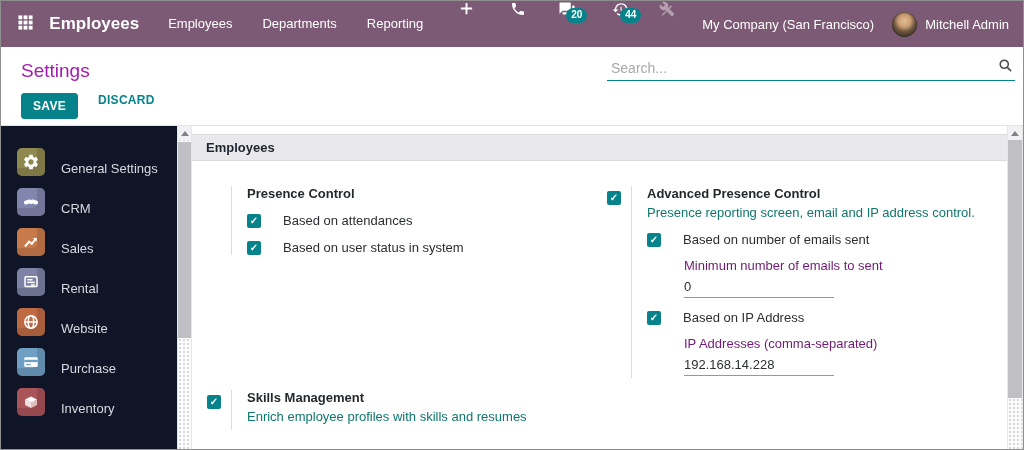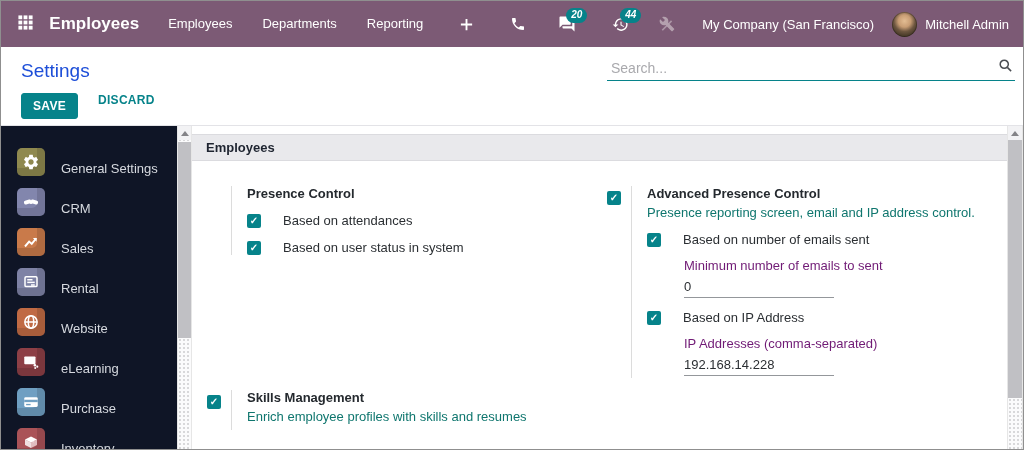--- a/index.html
+++ b/index.html
@@ -9,33 +9,33 @@
   }
   *{box-sizing:border-box;}
   body{margin:0;background:#555;font-family:"Liberation Sans",sans-serif;}
   .screen{width:1024px;height:450px;background:#fff;border:1px solid #8f8f8f;overflow:hidden;display:flex;flex-direction:column;}
 
   
   .navbar{flex:0 0 46px;background:var(--navbar-bg);display:flex;align-items:center;color:#fff;}
   .apps-btn{width:50px;height:46px;display:flex;align-items:center;justify-content:center;cursor:pointer;}
   .app-name{font-size:17px;font-weight:bold;margin-right:14px;white-space:nowrap;}
   .nav-item{font-size:13px;padding:0 15px;line-height:46px;cursor:pointer;white-space:nowrap;}
-  .nav-icon-btn{position:relative;height:46px;display:flex;align-items:center;padding:0 13px;cursor:pointer;font-style:italic;}
+  .nav-icon-btn{position:relative;height:46px;display:flex;align-items:flex-start;padding:0 13px;cursor:pointer;}
   .nav-icon-btn svg{display:block;}
   .badge{position:absolute;top:7px;left:21px;background:var(--accent);color:#fff;font-size:10px;font-weight:bold;line-height:1;padding:2px 5px 3px;border-radius:8px;}
   .company{font-size:13px;margin:0 18px 0 14px;white-space:nowrap;cursor:pointer;}
   .user{margin-left:auto;display:flex;align-items:center;gap:8px;padding-right:14px;cursor:pointer;}
   .user-name{font-size:13px;white-space:nowrap;}
   .avatar{width:25px;height:25px;border-radius:50%;flex:0 0 25px;
     background:radial-gradient(circle at 50% 36%, #e3bd93 0%, #c89d74 30%, #6d5640 52%, #453827 75%, #2d2820 100%);
     box-shadow:inset 0 0 0 1px rgba(0,0,0,.25);}
 
   
   .control-panel{flex:0 0 79px;position:relative;border-bottom:1px solid #e3e3e7;background:#fff;}
-  .cp-title{font-size:19px;color:#1d4ed8;padding:13px 0 0 20px;}
+  .cp-title{font-size:19px;color:#a21caf;padding:13px 0 0 20px;}
   .cp-buttons{display:flex;align-items:flex-start;gap:20px;padding:11px 0 0 20px;}
   .btn-save{background:var(--accent);color:#fff;border:1px solid var(--accent);font-size:12px;font-weight:bold;letter-spacing:.3px;padding:5px 11px;border-radius:3px;cursor:pointer;font-family:inherit;}
   .btn-discard{background:none;border:none;color:var(--accent);font-size:12px;font-weight:bold;letter-spacing:.3px;cursor:pointer;font-family:inherit;padding:0;}
   .search-box{position:absolute;top:9px;right:8px;width:408px;display:flex;align-items:center;border-bottom:1px solid var(--accent);padding:2px 2px 3px 2px;}
   .search-input{flex:1;border:none;outline:none;font-size:14px;color:#a16207;font-family:inherit;background:transparent;}
   .search-input::placeholder{color:#a9a9ad;}
 
   
   .main{flex:1;display:flex;min-height:0;}
   .sidebar{flex:0 0 176px;background:var(--sidebar-bg);padding-top:10px;overflow:hidden;}
@@ -201,31 +201,20 @@
         <span class="side-icon" style="background-color: rgb(192, 106, 68);">
           <svg width="18" height="18" viewBox="0 0 24 24" fill="none" stroke="#fff" stroke-width="2">
               <circle cx="12" cy="12" r="8.2"></circle>
               <ellipse cx="12" cy="12" rx="3.6" ry="8.2"></ellipse>
               <line x1="3.8" y1="12" x2="20.2" y2="12"></line>
             </svg>
         </span>
         <span class="side-label">Website</span>
       </div>
       <div class="side-item">
-        <span class="side-icon" style="background-color: rgb(141, 63, 70);">
-          <svg width="18" height="18" viewBox="0 0 24 24" fill="#fff">
-              <rect x="3" y="4.5" width="15" height="10.5" rx="1.2"></rect>
-              <circle cx="17.2" cy="16.2" r="1.7"></circle>
-              <circle cx="20.4" cy="18.2" r="1.4"></circle>
-              <circle cx="17.6" cy="19.9" r="1.3"></circle>
-            </svg>
-        </span>
-        <span class="side-label">eLearning</span>
-      </div>
-      <div class="side-item">
         <span class="side-icon" style="background-color: rgb(111, 159, 194);">
           <svg width="18" height="18" viewBox="0 0 24 24" fill="#fff">
               <rect x="3" y="5.5" width="18" height="13" rx="1.8"></rect>
               <rect x="3" y="9" width="18" height="3.2" fill="#6f9fc2"></rect>
               <rect x="5.5" y="14.5" width="6" height="1.8" fill="#6f9fc2"></rect>
             </svg>
         </span>
         <span class="side-label">Purchase</span>
       </div>
       <div class="side-item">

